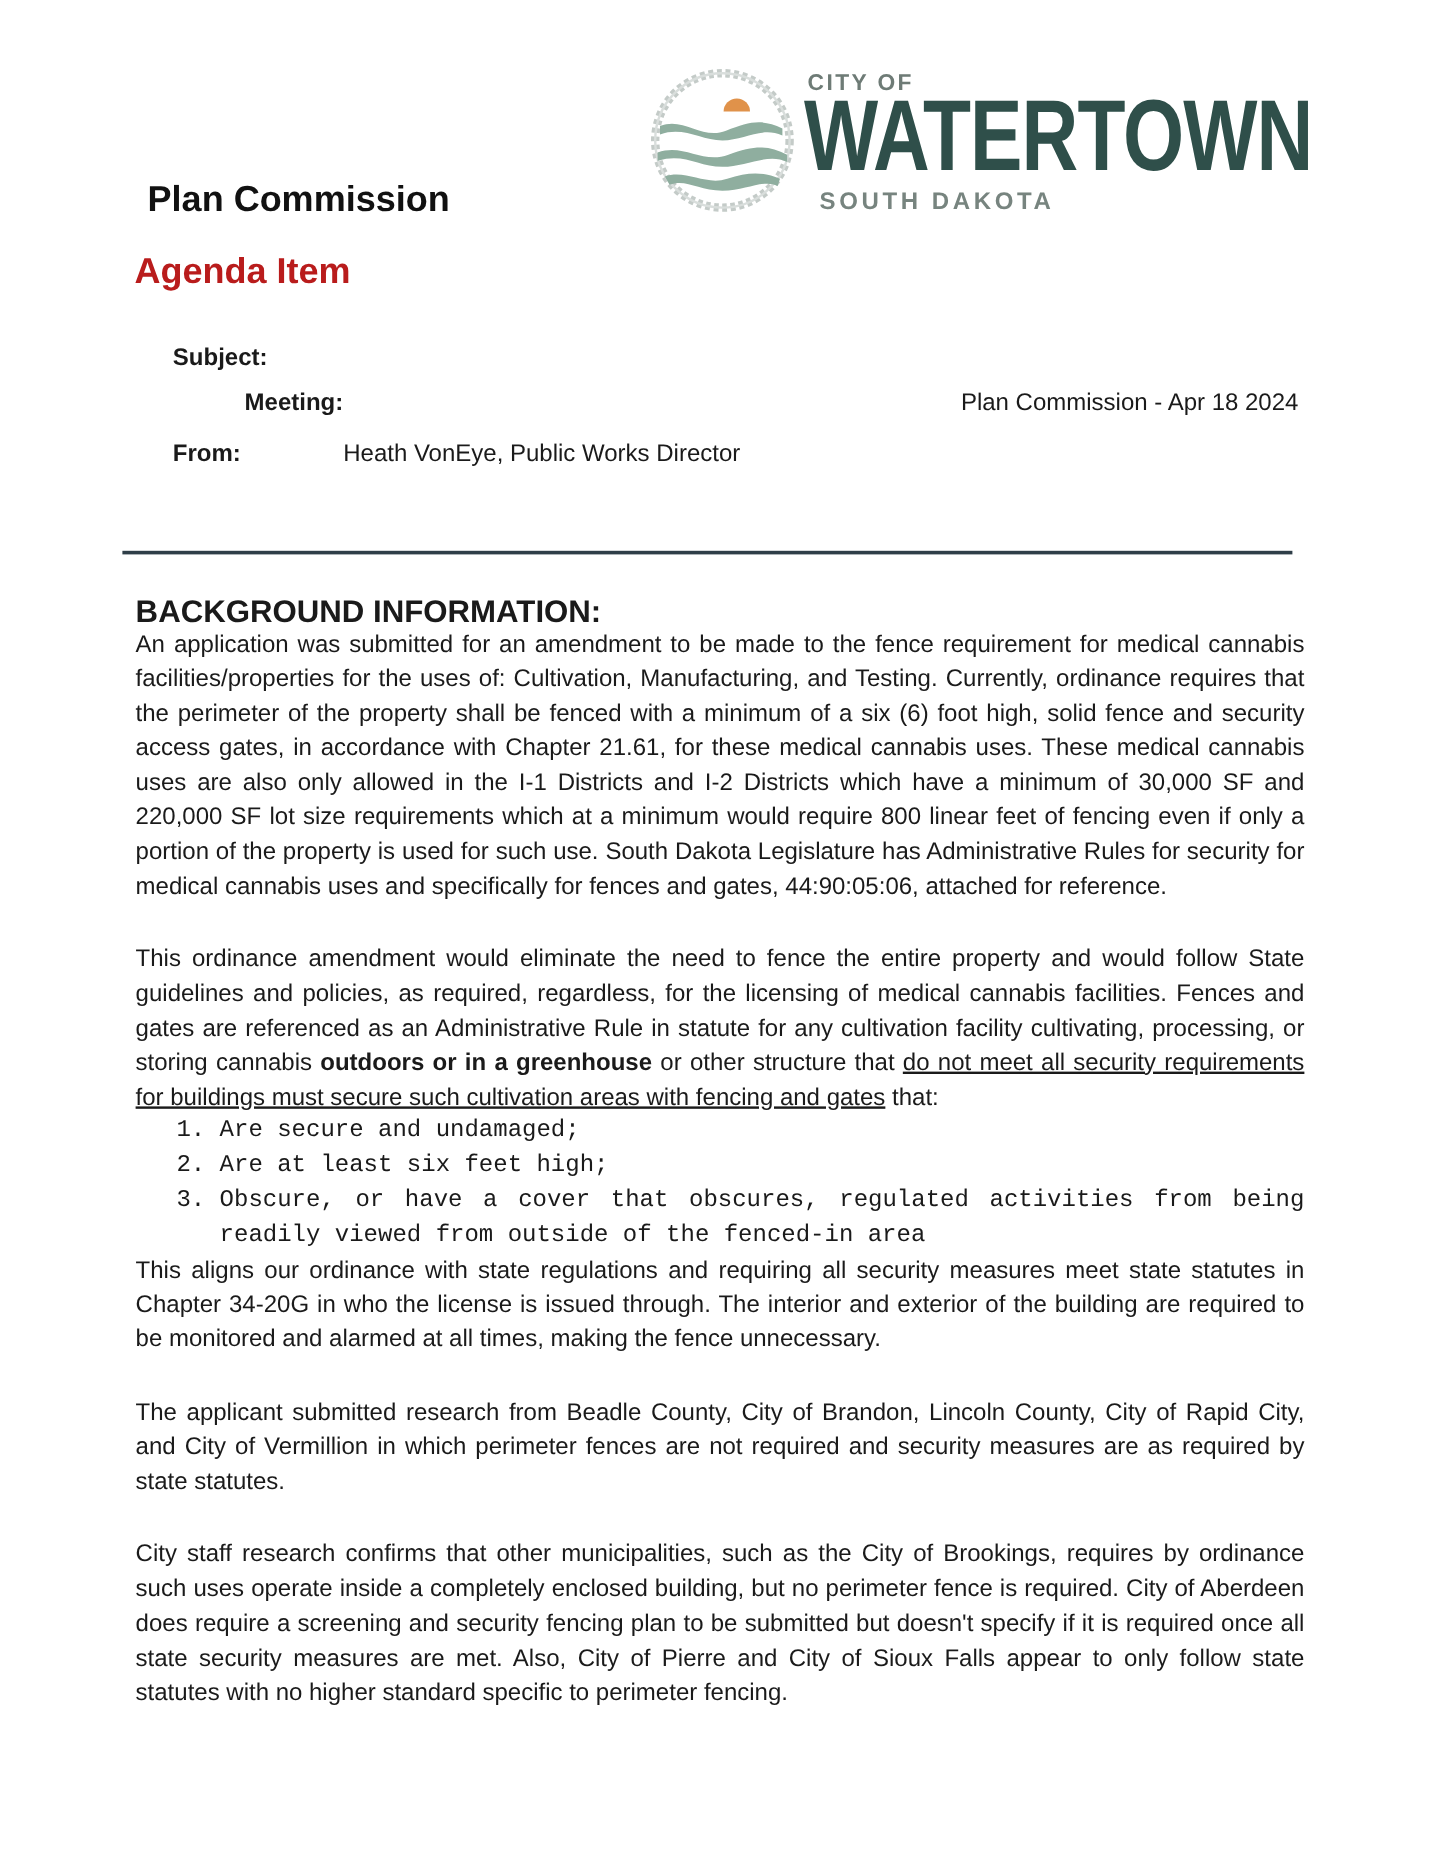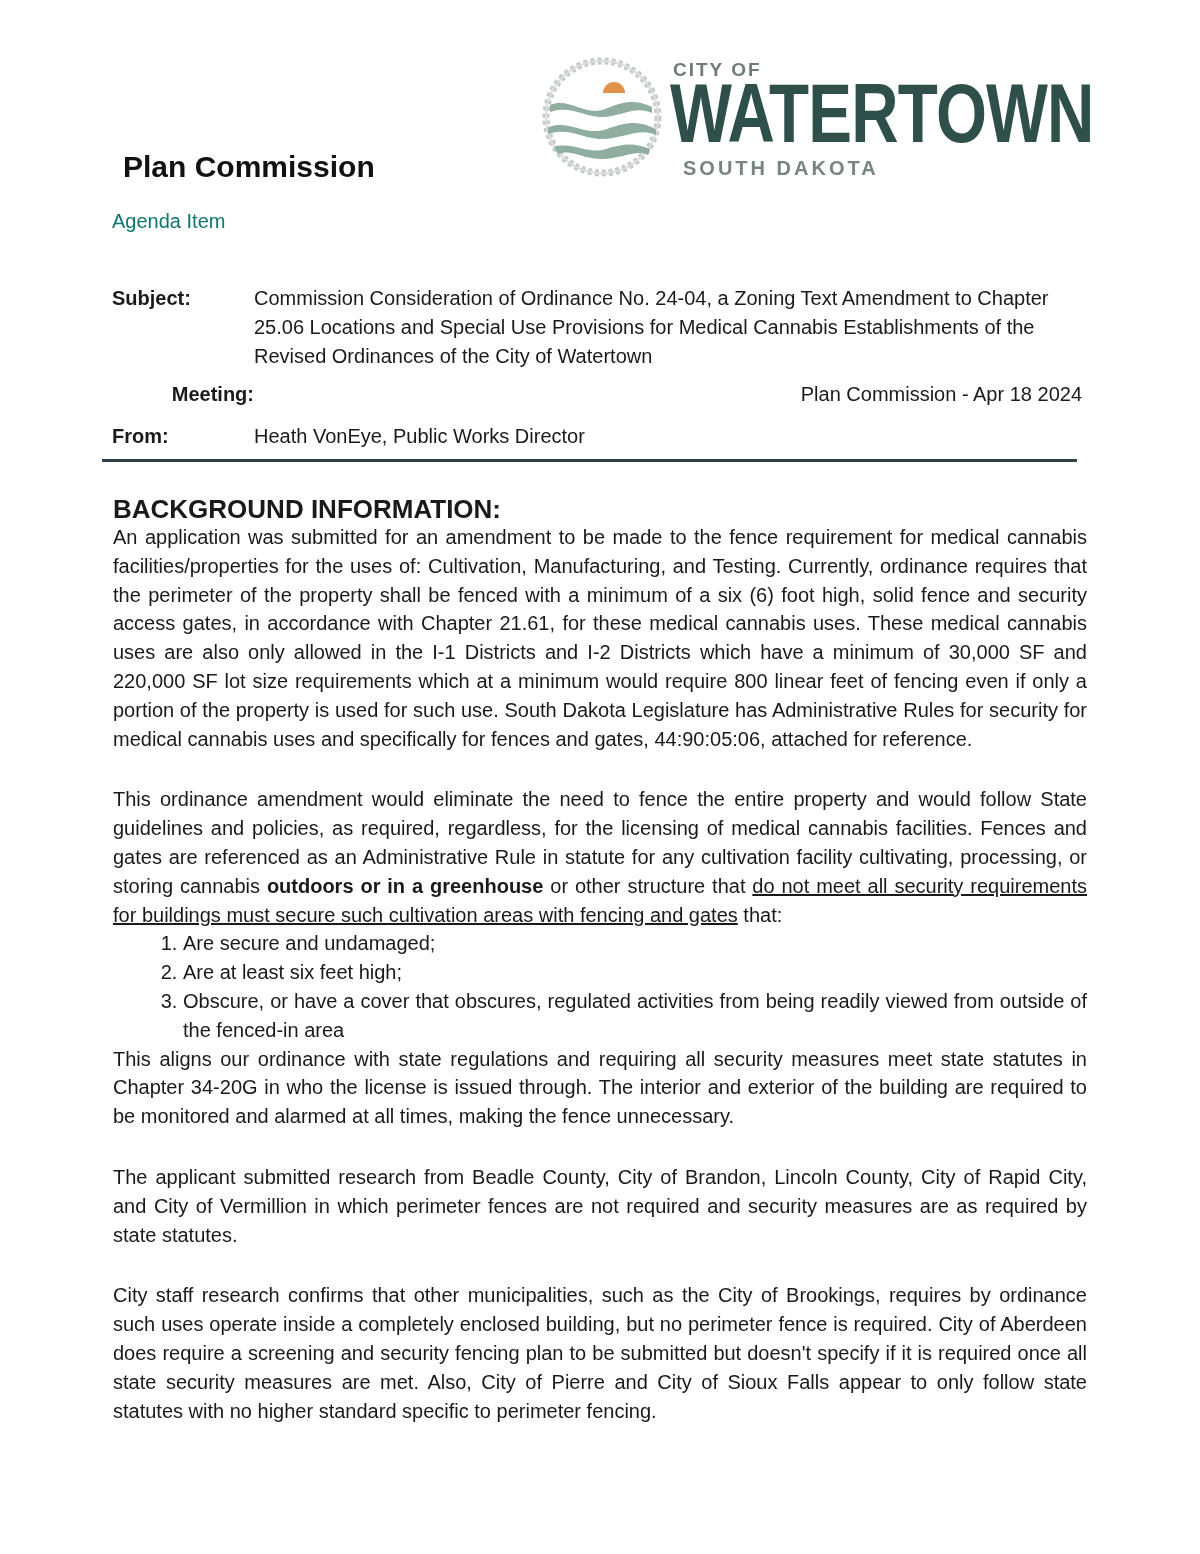--- a/index.html
+++ b/index.html
@@ -9,37 +9,37 @@
   .logo svg.emblem { position: absolute; left: 0; top: 0; width: 125px; height: 125px; }
   .logo .city-of { position: absolute; left: 133px; top: 4px; font-size: 19px; font-weight: bold;
                    letter-spacing: 2px; color: #6e7b76; }
   .logo .watertown { position: absolute; left: 130px; top: 16px; font-size: 84px; font-weight: bold;
                      color: #2f4f4a; letter-spacing: -1px; transform: scaleX(0.78); transform-origin: left top;
                      line-height: 1; font-family: "Liberation Sans Narrow", "Liberation Sans", sans-serif; }
   .logo .south-dakota { position: absolute; left: 143px; top: 102px; font-size: 20px; font-weight: bold;
                         letter-spacing: 3px; color: #77847f; }
 
   .title { position: absolute; left: 123px; top: 150px; font-size: 30px; font-weight: bold; color: #111; }
-  .subtitle { position: absolute; left: 112px; top: 210px; font-size: 20px; font-weight: normal; color: #0f766e; }
+  .subtitle { position: absolute; left: 112px; top: 210px; font-size: 30px; font-weight: bold; color: #b91c1c; }
 
   .meta { position: absolute; left: 112px; top: 284px; width: 970px; font-size: 20px; }
-  .meta .row { display: flex; }
+  .meta .row { display: flex; margin-left: 32px; }
   .meta .lbl { width: 142px; font-weight: bold; flex: none; }
   .meta .val { flex: 1; line-height: 29px; }
   .meta .row.subject { margin-bottom: 9px; }
   .meta .row.meeting { margin-bottom: 13px; text-align: right; }
   .meta .row .lbl { line-height: 29px; }
   .rule { position: absolute; left: 102px; top: 459px; width: 975px; height: 3px; background: #2f3e48; }
 
   .body { position: absolute; left: 113px; top: 495px; width: 974px; font-size: 20px; line-height: 28.8px;
           text-align: justify; font-family: "Liberation Sans Narrow", "Liberation Sans", sans-serif; }
   .body h2 { margin: 0; font-size: 26px; font-weight: bold; line-height: 28px; }
   .body p { margin: 0; }
   .body .gap { height: 32px; }
-  .body ol { margin: 0; padding-left: 70px; }
+  .body ol { margin: 0; padding-left: 70px; font-family: Liberation Mono, monospace; }
   .body ol li { padding-left: 0; }
   .u { text-decoration: underline; }
   .b { font-weight: bold; }
 </style>
 </head>
 <body>
 
 <div class="logo">
   <svg class="emblem" viewBox="0 0 125 125">
     <circle cx="62" cy="62" r="56" fill="none" stroke="#c4cbc8" stroke-width="7" stroke-dasharray="4 3"></circle>
@@ -53,21 +53,20 @@
   <div class="watertown">WATERTOWN</div>
   <div class="south-dakota">SOUTH DAKOTA</div>
 </div>
 
 <div class="title">Plan Commission</div>
 <div class="subtitle">Agenda Item</div>
 
 <div class="meta">
   <div class="row subject">
     <div class="lbl">Subject:</div>
-    <div class="val">Commission Consideration of Ordinance No. 24-04, a Zoning Text Amendment to Chapter 25.06 Locations and Special Use Provisions for Medical Cannabis Establishments of the Revised Ordinances of the City of Watertown</div>
   </div>
   <div class="row meeting">
     <div class="lbl">Meeting:</div>
     <div class="val">Plan Commission - Apr 18 2024</div>
   </div>
   <div class="row from">
     <div class="lbl">From:</div>
     <div class="val">Heath VonEye, Public Works Director</div>
   </div>
 </div>

